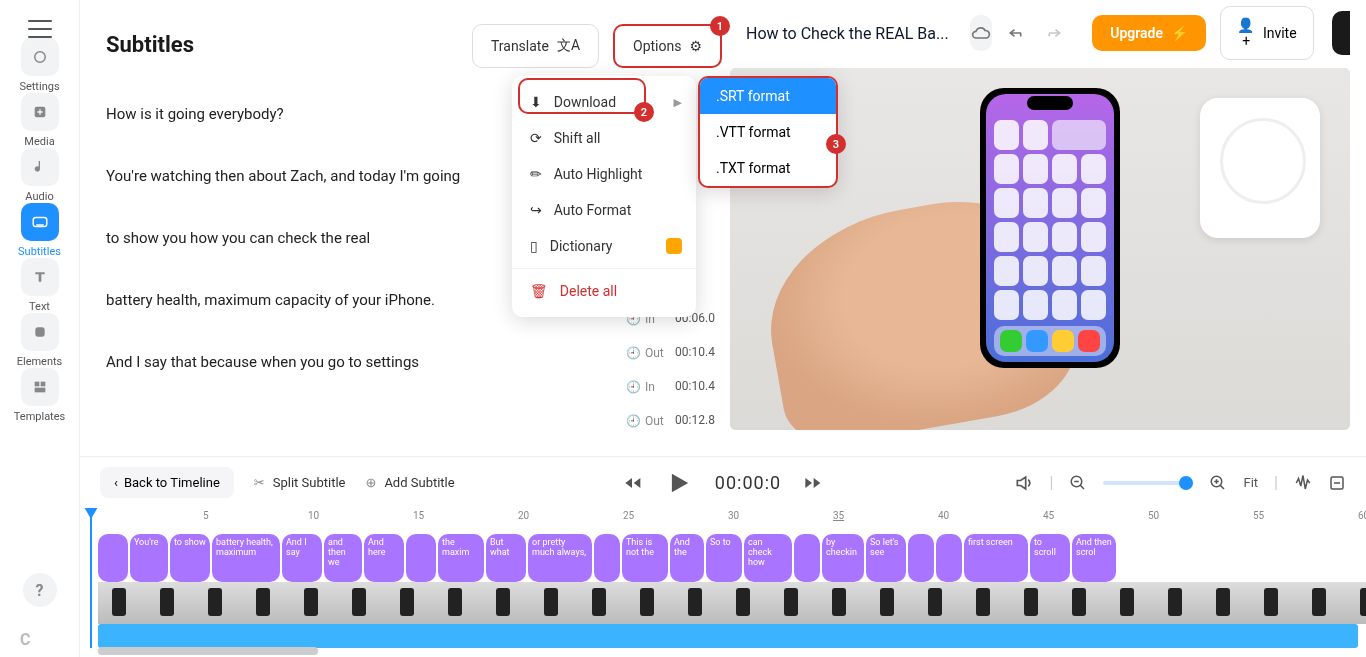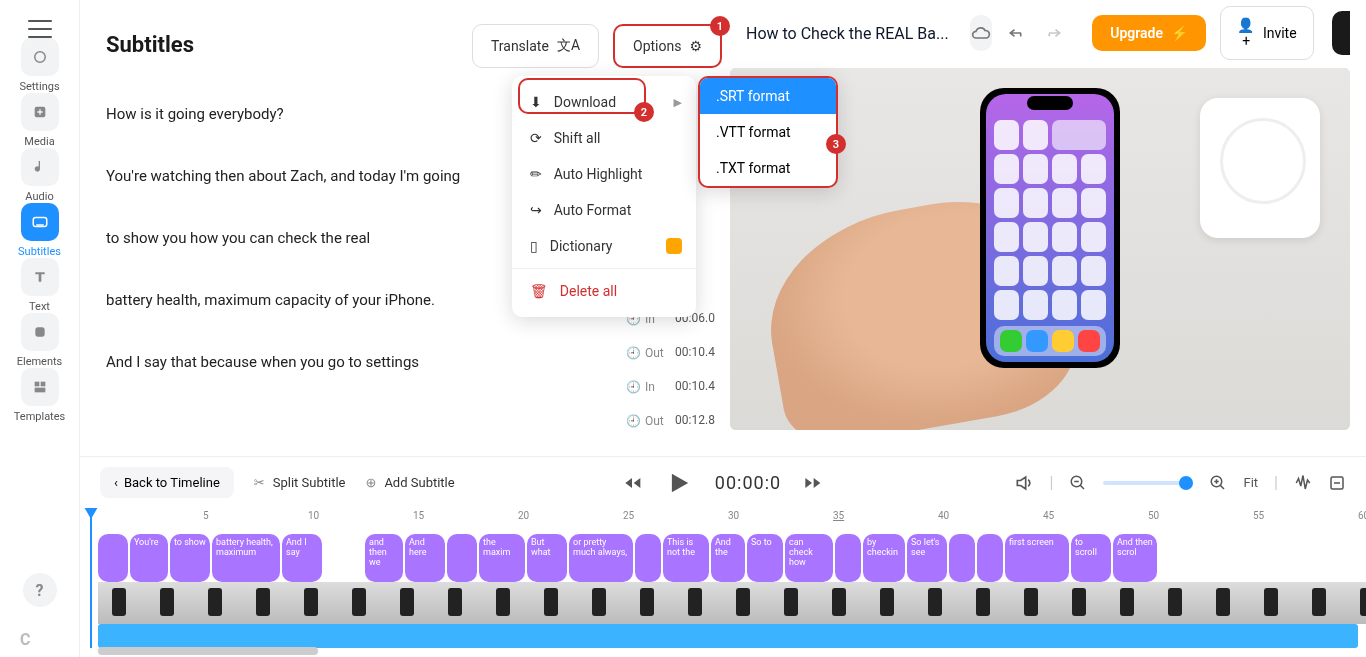--- a/index.html
+++ b/index.html
@@ -410,21 +410,21 @@
       <span class="tick" style="left: 1173px;">55</span>
       <span class="tick" style="left: 1278px;">60</span>
     </div>
   <div class="playhead"></div>
   <div class="strack" id="strack">
       <div class="sclip" style="width: 30px;"></div>
       <div class="sclip" style="width: 38px;">You're</div>
       <div class="sclip" style="width: 40px;">to show</div>
       <div class="sclip" style="width: 68px;">battery health, maximum</div>
       <div class="sclip" style="width: 40px;">And I say</div>
-      <div class="sclip" style="width: 38px; margin-left: 41px;">and then we</div>
+      <div class="sclip" style="width: 38px;">and then we</div>
       <div class="sclip" style="width: 40px;">And here</div>
       <div class="sclip" style="width: 30px;"></div>
       <div class="sclip" style="width: 46px;">the maxim</div>
       <div class="sclip" style="width: 40px;">But what</div>
       <div class="sclip" style="width: 64px;">or pretty much always,</div>
       <div class="sclip" style="width: 26px;"></div>
       <div class="sclip" style="width: 46px;">This is not the</div>
       <div class="sclip" style="width: 34px;">And the</div>
       <div class="sclip" style="width: 36px;">So to</div>
       <div class="sclip" style="width: 48px;">can check how</div>

